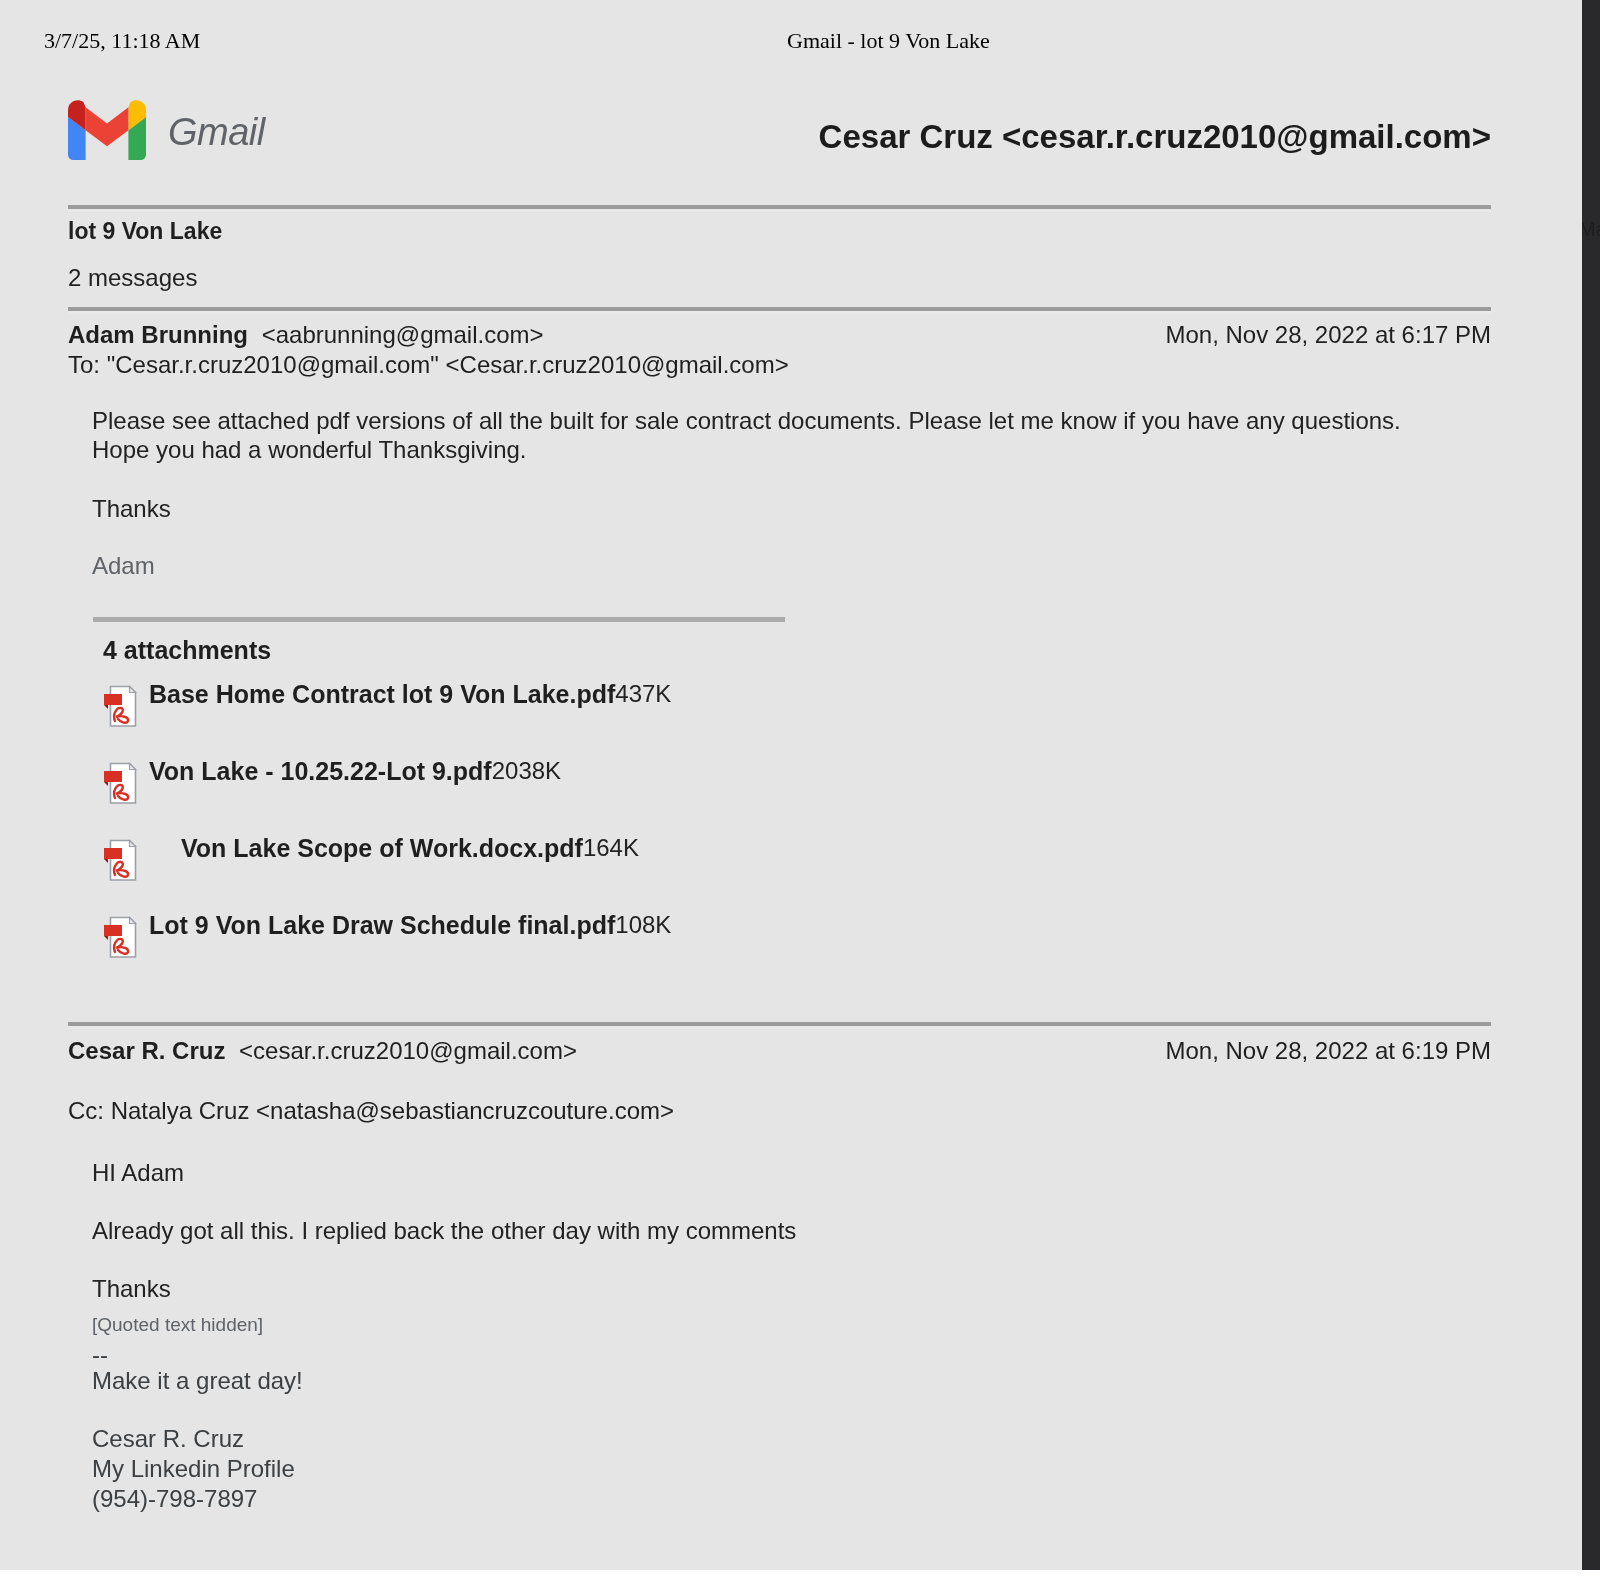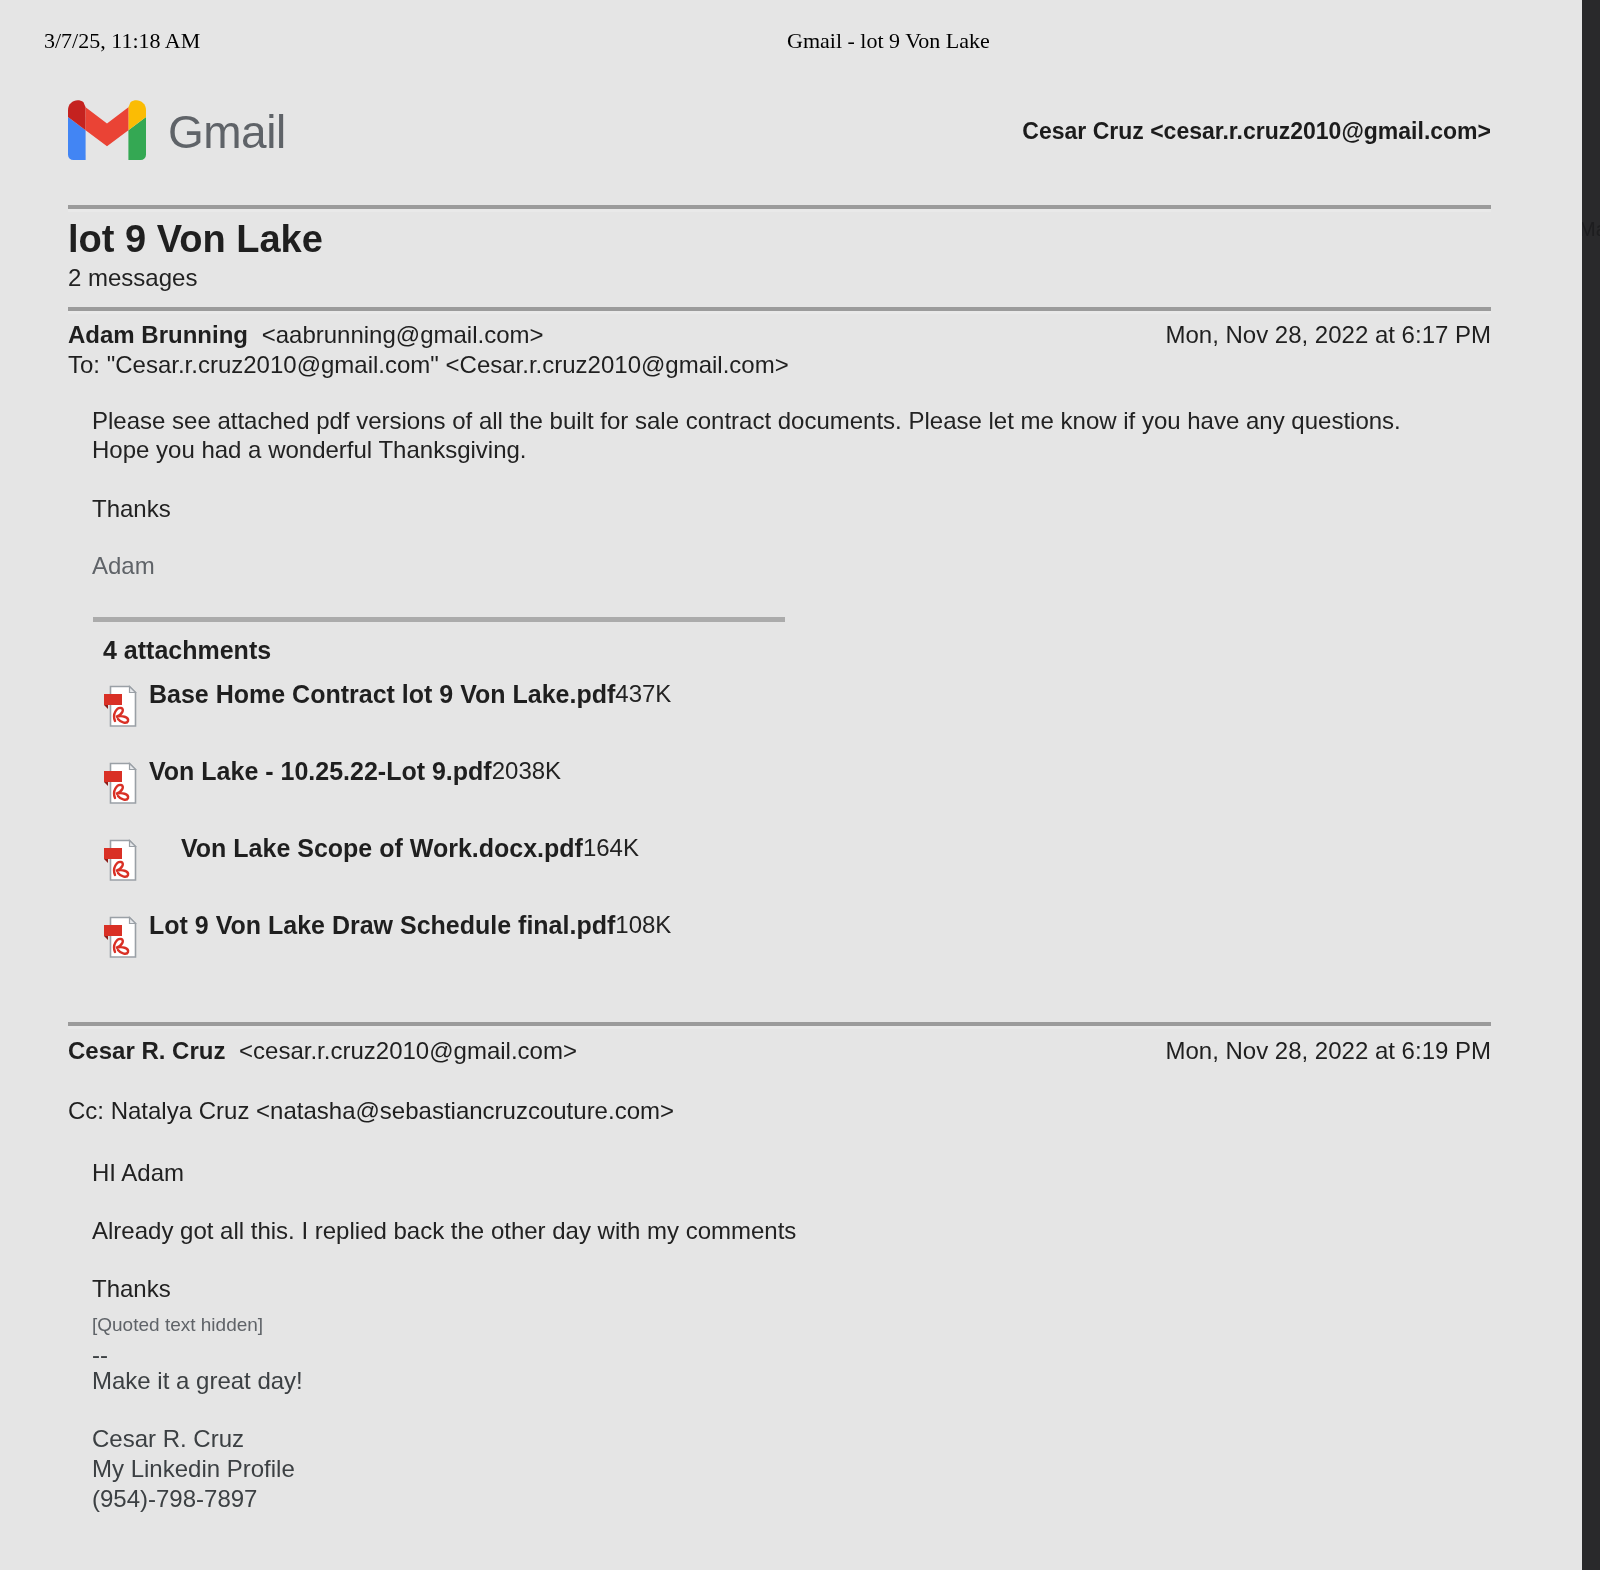--- a/index.html
+++ b/index.html
@@ -7,32 +7,32 @@
         font-family:"Liberation Sans",sans-serif;color:#222222;}
 
   
   .print-ts{position:absolute;left:44px;top:28px;font-family:"Liberation Serif",serif;
             font-size:22px;color:#000000;}
   .print-title{position:absolute;left:787px;top:28px;font-family:"Liberation Serif",serif;
             font-size:22px;color:#000000;}
 
   
   .brand{position:absolute;left:68px;top:100px;display:flex;align-items:center;gap:22px;}
-  .brand-text{font-size:46px;font-weight:500;color:#5f6368;letter-spacing:-0.5px;}
-  .account{position:absolute;right:109px;top:118px;font-size:23px;font-weight:700;color:#1c1c1c;}
+  .brand-text{font-size:38px;font-weight:500;color:#5f6368;letter-spacing:-0.5px;font-style:italic;}
+  .account{position:absolute;right:109px;top:118px;font-size:33px;font-weight:700;color:#1c1c1c;}
 
   
   .rule{position:absolute;left:68px;width:1423px;height:4px;background:#9b9b9b;
         box-shadow:0 3px 0 #e9e9e9;}
   .rule.r1{top:205px;}
   .rule.r2{top:307px;}
   .rule.r3{top:1022px;}
   .attach-rule{position:absolute;left:93px;top:617px;width:692px;height:5px;background:#ababab;}
 
-  .subject{position:absolute;left:68px;top:218px;margin:0;font-size:38px;font-weight:700;color:#1f1f1f;}
+  .subject{position:absolute;left:68px;top:218px;margin:0;font-size:23px;font-weight:700;color:#1f1f1f;}
   .msgcount{position:absolute;left:68px;top:264px;font-size:24px;color:#222222;}
 
   .meta-row{position:absolute;left:68px;width:1423px;display:flex;
             justify-content:space-between;font-size:24px;line-height:30px;color:#1f1f1f;}
   .meta-line{position:absolute;left:68px;font-size:24px;line-height:30px;color:#1f1f1f;}
   .sender-name{font-weight:700;}
   .sender-email{margin-left:7px;}
 
   .body-text{position:absolute;left:92px;font-size:24px;line-height:29px;color:#222222;}
   .para{width:1310px;}

